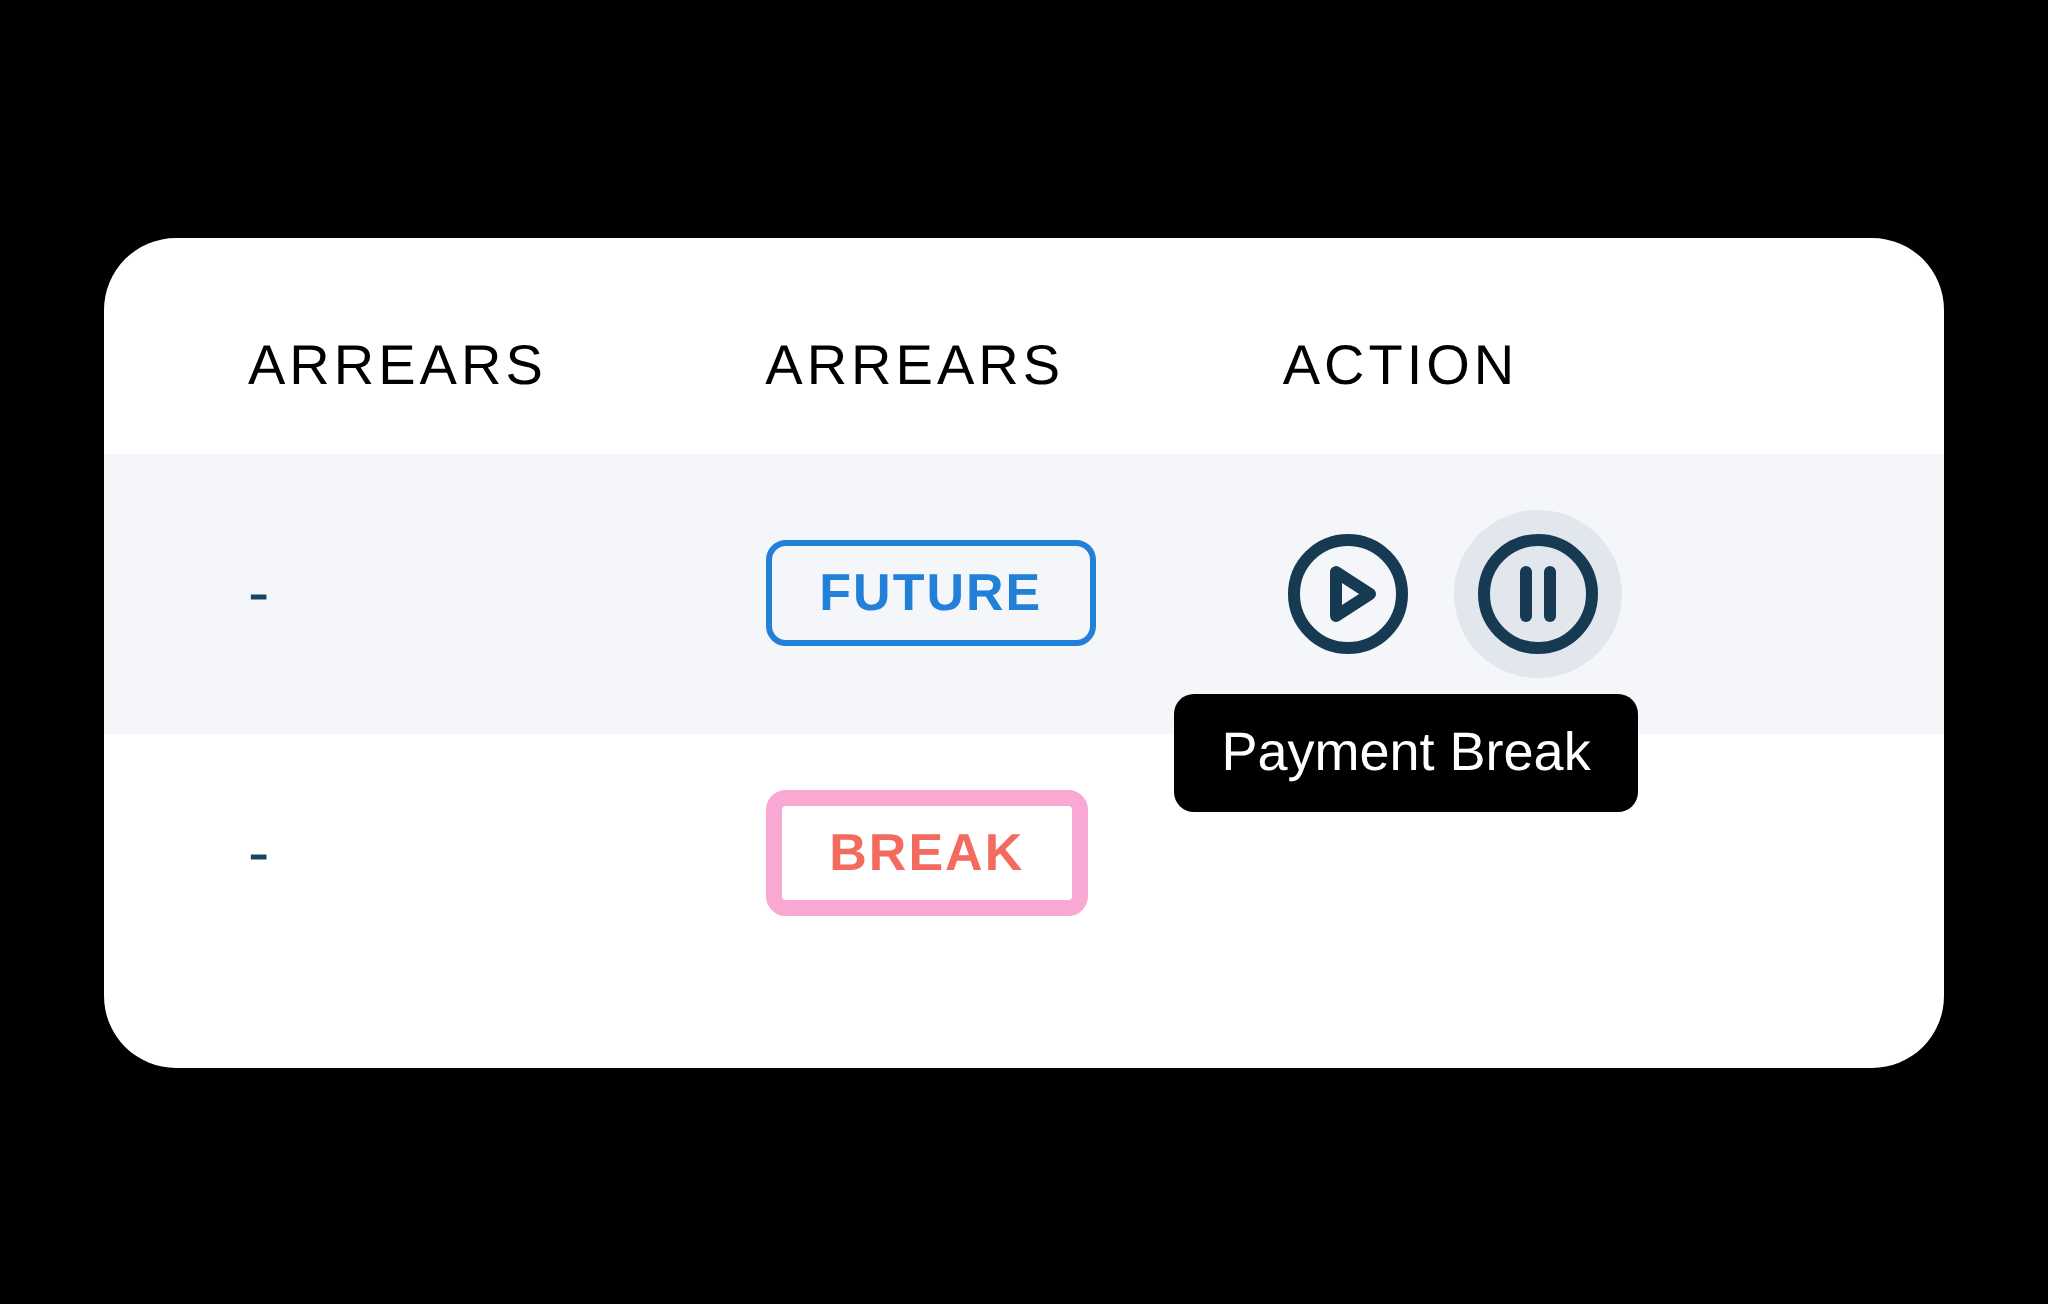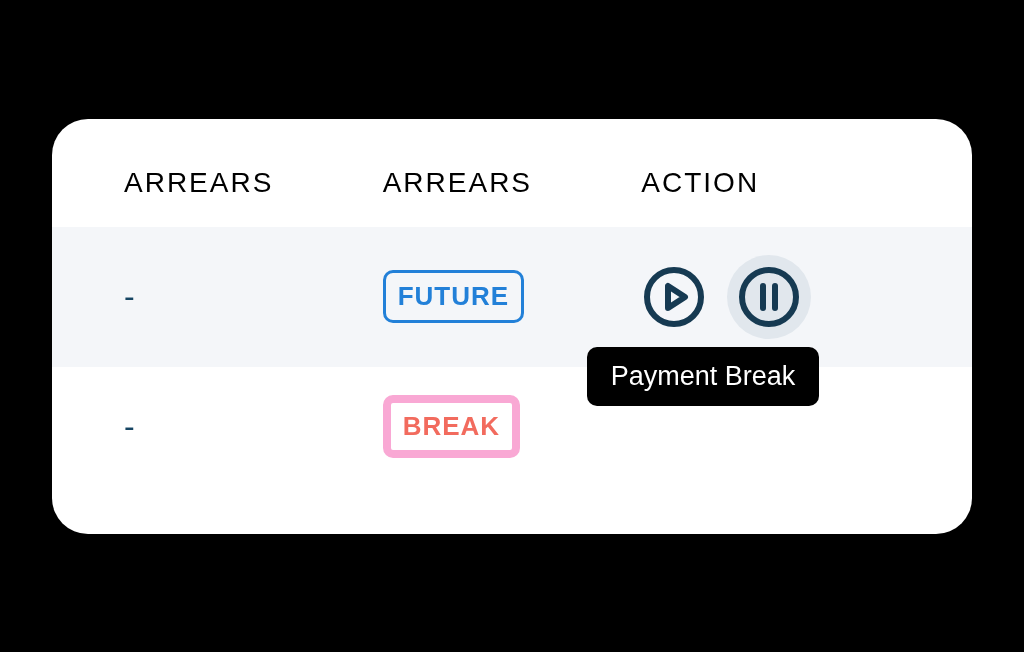--- a/index.html
+++ b/index.html
@@ -51,21 +51,21 @@
     }
 
     .arrears-cell {
       color: #164563;
       font-size: 32px;
       font-weight: 400;
     }
 
     .status-badge {
       display: inline-block;
-      padding: 8px 12px;
+      padding: 8px 24px;
       border-radius: 10px;
       font-size: 26px;
       font-weight: 700;
       letter-spacing: 1px;
     }
 
     .status-future {
       color: #2280d8;
       border: 3px solid #2280d8;
     }

